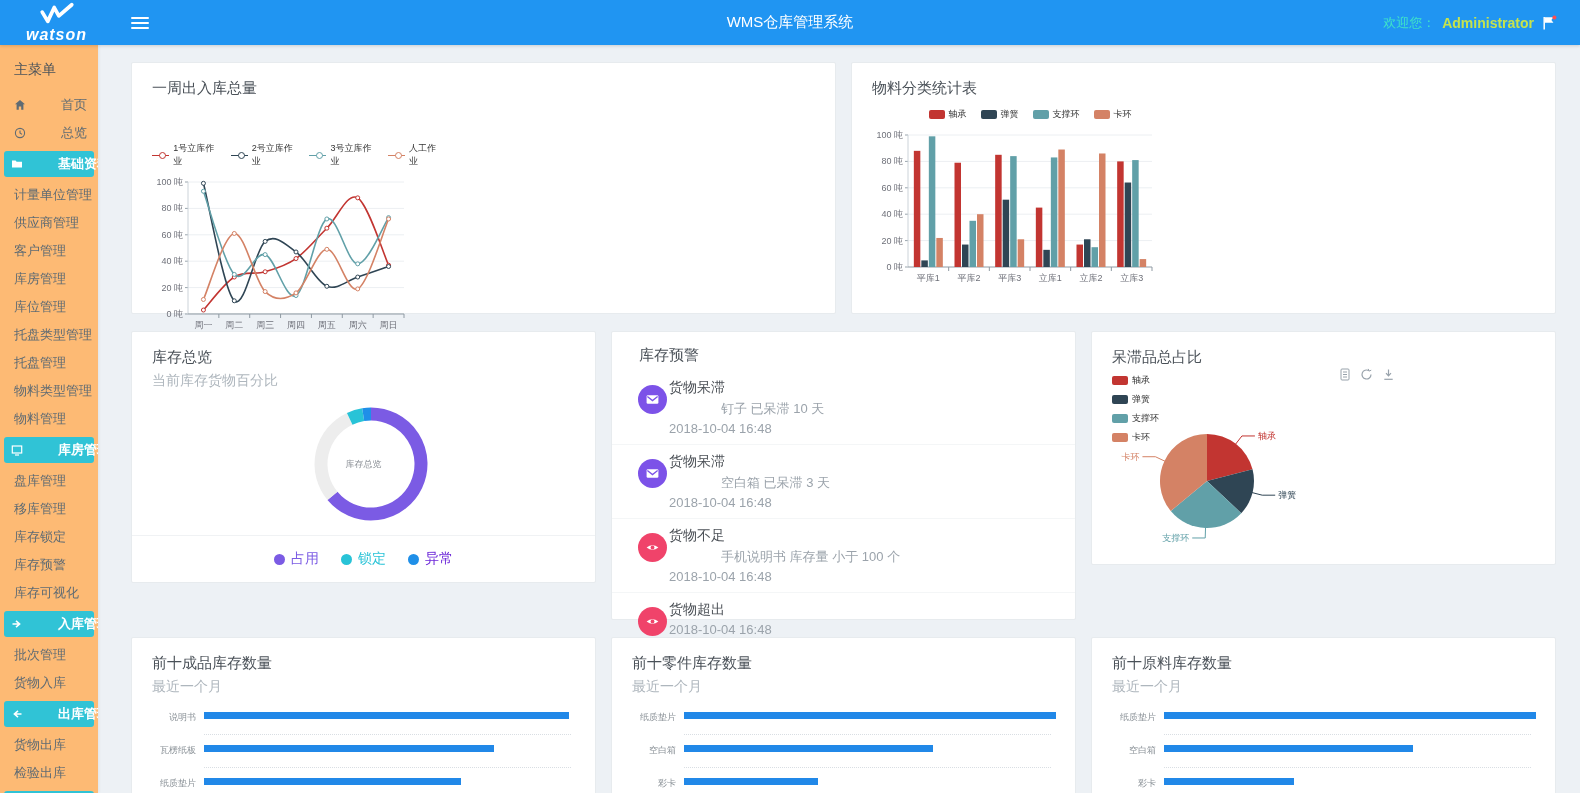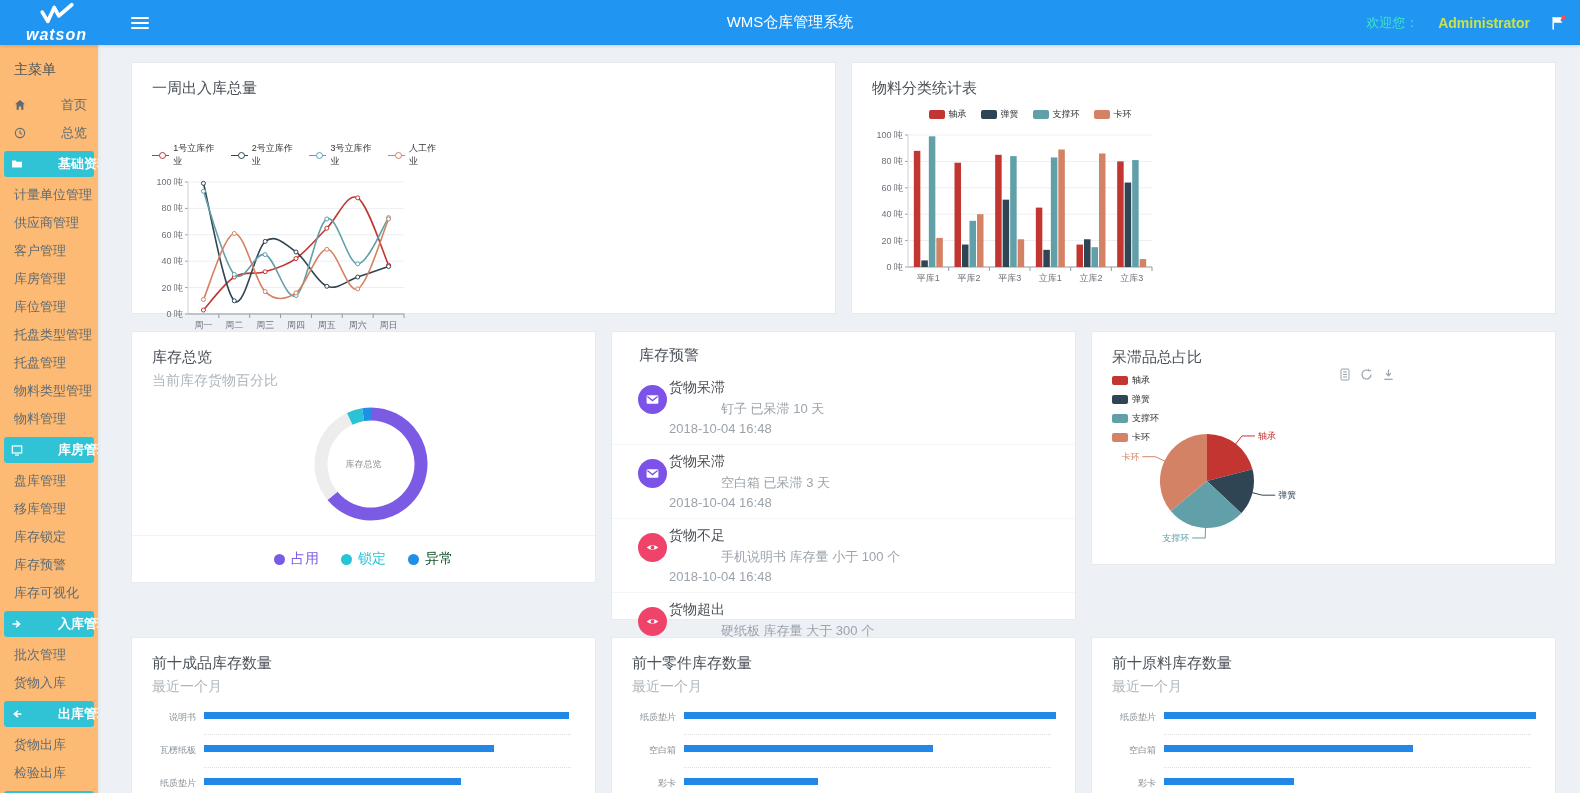--- a/index.html
+++ b/index.html
@@ -5,21 +5,21 @@
   html,body{margin:0;padding:0;width:1580px;height:793px;overflow:hidden;background:#edf1f5;
     font-family:"Liberation Sans", sans-serif;}
   
   .topbar{position:fixed;top:0;left:0;width:1580px;height:45px;background:#2095f2;z-index:20;
     display:flex;align-items:center;box-shadow:0 1px 3px rgba(0,0,0,.15);}
   .logo{width:113px;height:45px;display:flex;flex-direction:column;align-items:center;justify-content:center;cursor:pointer;}
   .logo .brand{color:#fff;font-size:16px;font-weight:bold;font-style:italic;letter-spacing:1px;margin-top:-4px;}
   .hamburger{margin-left:18px;width:18px;cursor:pointer;}
   .hamburger div{height:2px;background:#fff;margin:3px 0;border-radius:1px;}
   .topbar-title{position:absolute;left:50%;transform:translateX(-50%);color:#fff;font-size:15px;}
-  .topbar-right{position:absolute;right:14px;display:flex;align-items:center;gap:20px;}
+  .topbar-right{position:absolute;right:23px;display:flex;align-items:center;gap:7px;}
   .welcome{color:#3ee3c8;font-size:13px;}
   .username{color:#c6e34d;font-size:14px;font-weight:bold;cursor:pointer;}
   .flagbtn{cursor:pointer;display:flex;align-items:center;}
   
   .sidebar{position:fixed;top:45px;left:0;width:98px;height:748px;background:#fdba74;overflow:hidden;
     box-shadow:1px 0 3px rgba(0,0,0,.06);z-index:10;}
   .side-section{padding:16px 0 12px 14px;color:#49525a;font-size:14px;}
   .side-item{height:28px;line-height:28px;padding-left:14px;font-size:13px;color:#5f6b73;cursor:pointer;
     white-space:nowrap;display:flex;align-items:center;gap:32px;}
   .side-item .mi{display:inline-flex;margin-right:3px;}
@@ -418,21 +418,21 @@
           <span class="dleg">
             <i style="background: rgb(123, 91, 228);"></i>
             <span style="color: rgb(123, 91, 228);">占用</span>
           </span>
           <span class="dleg">
             <i style="background: rgb(40, 195, 215);"></i>
             <span style="color: rgb(40, 195, 215);">锁定</span>
           </span>
           <span class="dleg">
             <i style="background: rgb(31, 143, 232);"></i>
-            <span style="color: #14532d;">异常</span>
+            <span style="color: #6d28d9;">异常</span>
           </span>
         </div>
     </section>
 
     <section class="card h289">
       <h3 style="padding:14px 20px 6px 27px;">库存预警</h3>
       <div id="alert-list">
           <div class="alert-item">
             <span class="a-ico" style="background: rgb(124, 82, 232);">
               <svg width="15" height="15" viewBox="0 0 14 14">
@@ -467,21 +467,20 @@
             <div class="a-time">2018-10-04 16:48</div>
           </div>
           <div class="alert-item">
             <span class="a-ico" style="background: rgb(240, 67, 106);">
               <svg width="15" height="15" viewBox="0 0 14 14">
                 <path d="M1.5 7 Q7 2.6 12.5 7 Q7 11.4 1.5 7 Z" fill="#fff"></path>
                 <circle cx="7" cy="7" r="1.8" fill="#f0436a"></circle>
               </svg>
             </span>
             <div class="a-title">货物超出</div>
-            <div class="a-desc">硬纸板 库存量 大于 300 个</div>
             <div class="a-time">2018-10-04 16:48</div>
           </div>
         </div>
     </section>
 
     <section class="card h234">
       <h3>呆滞品总占比</h3>
       <div class="vlegend" id="stagnant-legend">
           <span class="legend-item">
             <span class="rm" style="background: rgb(194, 53, 49);"></span>

